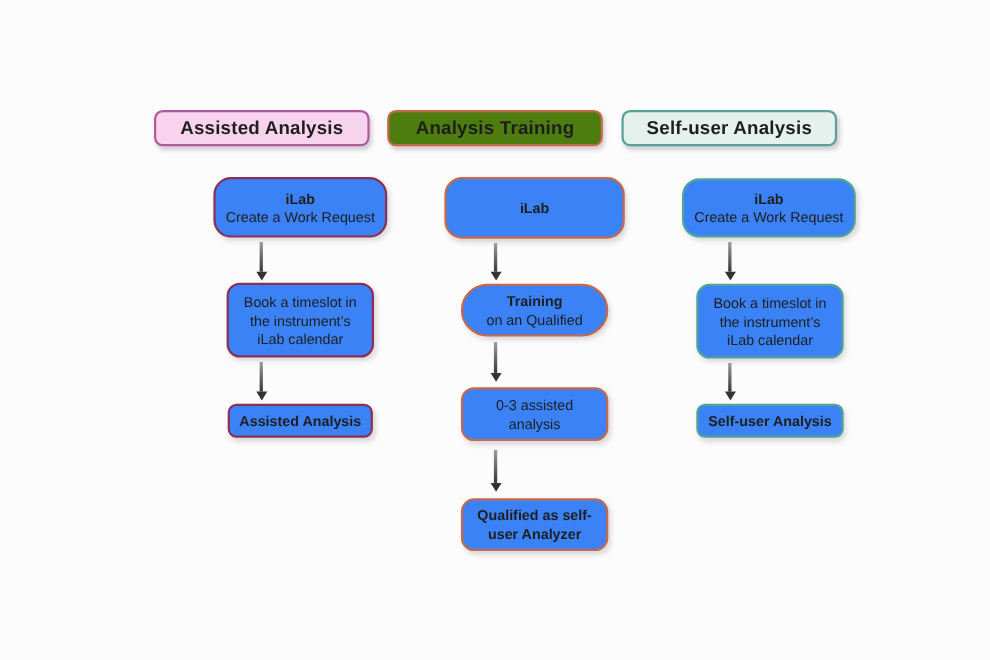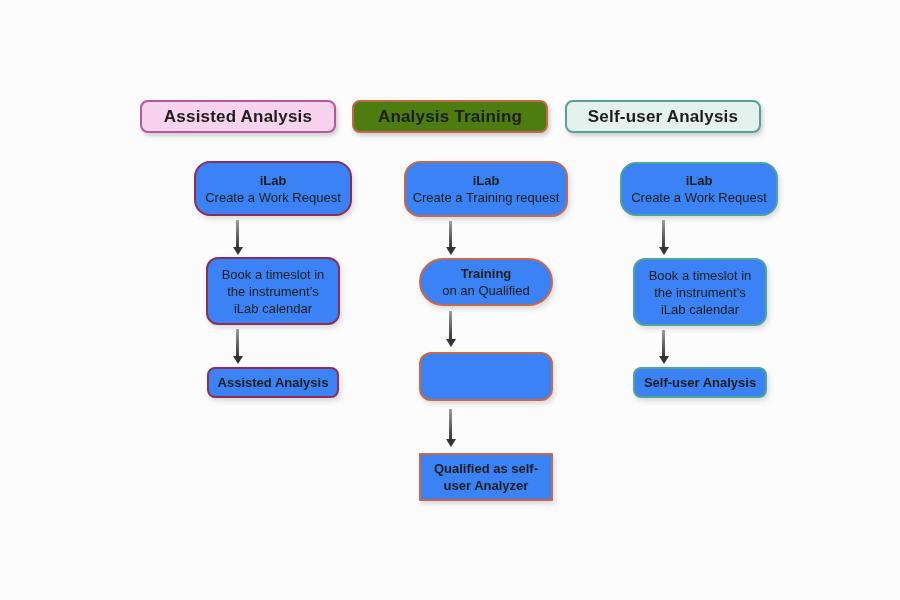--- a/index.html
+++ b/index.html
@@ -31,21 +31,21 @@
   .bold{font-weight:700;}
   .sub{font-style:italic; font-size:9.5px; line-height:12px; margin-top:2px;}
   
   .c1-b1{left:158px; top:161px; width:158px; height:55px; border-radius:16px;}
   .c1-b2{left:170px; top:257px; width:134px; height:68px; border-radius:12px;}
   .c1-b3{left:171px; top:367px; width:132px; height:31px; border-radius:8px;}
   
   .c2-b1{left:368px; top:161px; width:164px; height:56px; border-radius:16px;}
   .c2-b2{left:383px; top:258px; width:134px; height:48px; border-radius:24px;}
   .c2-b3{left:383px; top:352px; width:134px; height:49px; border-radius:12px;}
-  .c2-b4{left:383px; top:453px; width:134px; height:48px; border-radius:1px;}
+  .c2-b4{left:383px; top:453px; width:134px; height:48px; border-radius:12px;}
   
   .c3-b1{left:584px; top:162px; width:158px; height:54px; border-radius:16px;}
   .c3-b2{left:597px; top:258px; width:134px; height:68px; border-radius:12px;}
   .c3-b3{left:597px; top:367px; width:134px; height:31px; border-radius:8px;}
   
   .arrow{
     position:absolute; width:11px;
     display:flex; flex-direction:column; align-items:center;
   }
   .arrow .line{width:2.5px; flex:1; background:linear-gradient(#9d9d9d,#383838);}
@@ -92,39 +92,39 @@
     <div class="box c1-b3">
       <div class="bold">Assisted Analysis</div>
     </div>
   </section>
 
   <section class="col2">
     <div class="header h2">Analysis Training</div>
 
     <div class="box c2-b1">
       <div class="bold">iLab</div>
-      <div>Create a Training request</div>
     </div>
 
     <div class="arrow c2-a1">
       <span class="line"></span>
         <span class="head"></span>
     </div>
 
     <div class="box c2-b2">
       <div class="bold">Training</div>
       <div>on an Qualified</div>
     </div>
 
     <div class="arrow c2-a2">
       <span class="line"></span>
         <span class="head"></span>
     </div>
 
     <div class="box c2-b3">
+      <div>0-3 assisted analysis</div>
     </div>
 
     <div class="arrow c2-a3">
       <span class="line"></span>
         <span class="head"></span>
     </div>
 
     <div class="box c2-b4">
       <div class="bold">Qualified as self-user Analyzer</div>
     </div>

